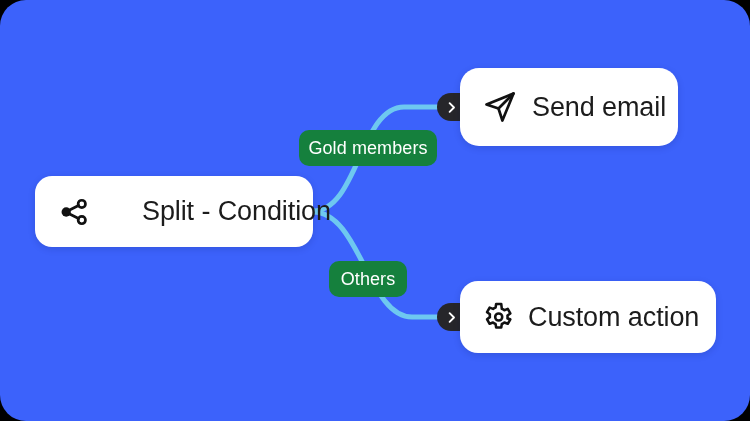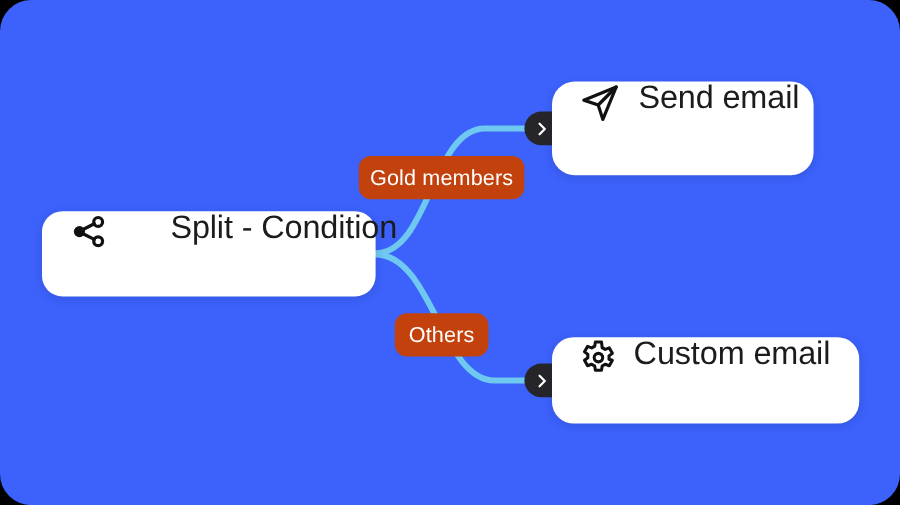--- a/index.html
+++ b/index.html
@@ -31,20 +31,21 @@
     top: 0;
     width: 750px;
     height: 421px;
     pointer-events: none;
   }
 
   
   .node {
     position: absolute;
     display: flex;
+    align-items: center;
     background: #FFFFFF;
     border-radius: 18px;
     box-sizing: border-box;
     box-shadow: 0 2px 7px rgba(10, 22, 80, 0.16);
   }
   .node-icon {
     display: flex;
     align-items: center;
     justify-content: center;
     flex: 0 0 auto;
@@ -109,21 +110,21 @@
     justify-content: center;
     padding-right: 2px;
     box-sizing: border-box;
   }
   #port-send-email { left: 437px; top: 93px; }
   #port-custom-action { left: 437px; top: 303px; }
 
   
   .badge {
     position: absolute;
-    background: #c2410c;
+    background: #15803d;
     color: #FFFFFF;
     border-radius: 10px;
     font-size: 18px;
     line-height: 1;
     display: flex;
     align-items: center;
     justify-content: center;
     white-space: nowrap;
     letter-spacing: 0.1px;
   }
@@ -183,19 +184,19 @@
       <polyline points="9,5 16,12 9,19" fill="none" stroke="#FFFFFF" stroke-width="3" stroke-linecap="round" stroke-linejoin="round"></polyline>
     </svg>
   </div>
   <div class="node" id="node-custom-action">
     <span class="node-icon">
       <svg viewBox="0 0 24 24" width="34" height="34" xmlns="http://www.w3.org/2000/svg">
         <path d="M19.4 13a7.6 7.6 0 0 0 0-2l2-1.5-1.8-3.2-2.4.9a7.6 7.6 0 0 0-1.8-1L15 2.8h-3.6l-.4 2.5a7.6 7.6 0 0 0-1.8 1l-2.4-.9L5 8.6 7 10.1a7.6 7.6 0 0 0 0 2L5 13.6l1.8 3.2 2.4-.9a7.6 7.6 0 0 0 1.8 1l.4 2.5H15l.4-2.5a7.6 7.6 0 0 0 1.8-1l2.4.9 1.8-3.2z" fill="none" stroke="#111111" stroke-width="1.8" stroke-linejoin="round"></path>
         <circle cx="13.2" cy="12" r="2.5" fill="none" stroke="#111111" stroke-width="1.8"></circle>
       </svg>
     </span>
-    <span class="node-label">Custom email</span>
+    <span class="node-label">Custom action</span>
   </div>
 
   <div class="badge" id="badge-gold-members">Gold members</div>
   <div class="badge" id="badge-others">Others</div>
 
 </div>
 
 </body></html>

